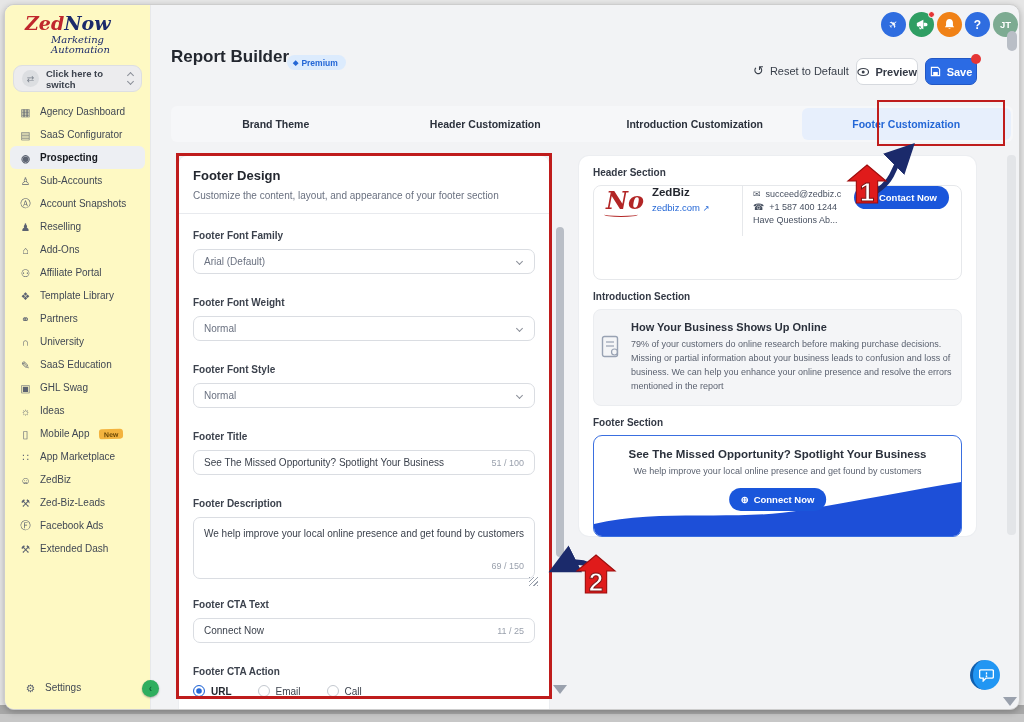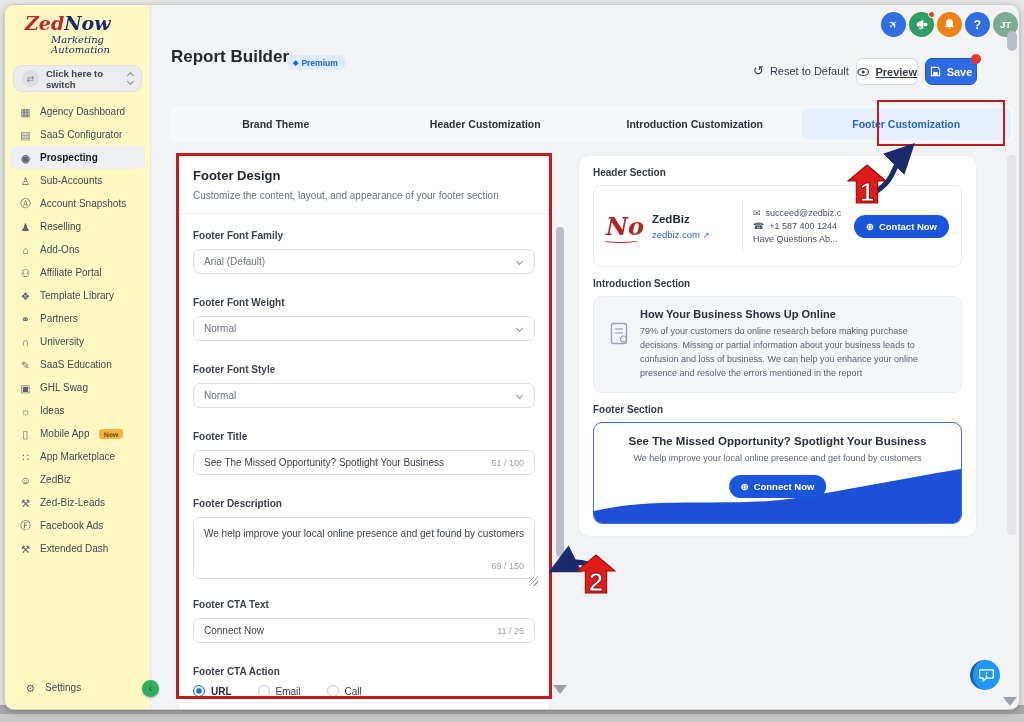--- a/index.html
+++ b/index.html
@@ -48,21 +48,21 @@
 
   
   .pg-title { position:absolute; left:166px; top:42px; font-size:17px; font-weight:bold; color:#23272f; }
   .premium { position:absolute; left:282px; top:50px; background:#dcebfd; color:#2467d6; font-size:8.5px;
     font-weight:bold; border-radius:8px; padding:2.5px 8px 2.5px 6px; display:flex; gap:3px; align-items:center;}
   .subtitle { position:absolute; left:166px; top:82px; font-size:10.5px; color:#555c68; }
   .reset-btn { position:absolute; left:748px; top:58px; font-size:11px; color:#3a404b; cursor:pointer;
     display:flex; gap:6px; align-items:center; }
   .btn { position:absolute; top:53px; height:27px; border-radius:7px; font-size:11px; font-weight:bold;
     display:flex; align-items:center; justify-content:center; gap:6px; cursor:pointer; }
-  .btn-preview { left:851px; width:62px; background:#fff; border:1px solid #d6d9de; color:#333945;text-decoration:underline; }
+  .btn-preview { left:851px; width:62px; background:#fff; border:1px solid #d6d9de; color:#333945; }
   .btn-save { left:920px; width:52px; background:#2b6be4; color:#fff; border:1px solid #2257c4; }
   .save-dot { position:absolute; width:10px; height:10px; border-radius:50%; background:#e53535; left:966px; top:49px; z-index:5;}
 
   
   .tabs { position:absolute; left:166px; top:101px; width:842px; height:36px; background:#f6f7f9;
     border-radius:6px; display:flex; }
   .tab { flex:1; display:flex; align-items:center; justify-content:center; font-size:10.5px;
     font-weight:bold; color:#2b313c; cursor:pointer; }
   .tab.active { background:#e7effc; border-radius:6px; color:#2467d6; margin:2px; }
 
@@ -101,36 +101,36 @@
   .mid-thumb { position:absolute; left:551px; top:222px; width:8px; height:330px; background:#b9bec6; border-radius:4px; cursor:pointer;}
   .arrow-dn { position:absolute; width:0; height:0; border-left:7px solid transparent; border-right:7px solid transparent;
     border-top:9px solid #9aa1ad; cursor:pointer; }
   .right-thumb-top { position:absolute; right:2px; top:26px; width:10px; height:20px; background:#b9bec6; border-radius:5px; cursor:pointer;}
   .right-track { position:absolute; right:3px; top:150px; width:9px; height:380px; background:#e3e5e8; border-radius:4px; }
 
   
   .preview-card { position:absolute; left:574px; top:151px; width:397px; height:380px; background:#fff;
     border-radius:10px; padding:11px 14px; box-shadow:0 0 0 1px #eceef1; }
   .sec-label { font-size:10px; font-weight:bold; color:#333945; margin-bottom:7px; }
-  .hdr-box { border:1px solid #e6e8eb; border-radius:8px; height:82px; display:flex; align-items:center;
+  .hdr-box { border:1px solid #e6e8eb; border-radius:8px; height:95px; display:flex; align-items:flex-start;
     padding:0 12px; margin-bottom:11px; }
   .logo-no { font-family:"DejaVu Serif", serif; font-style:italic; font-weight:bold; font-size:24px; color:#b22525;
     position:relative; margin-right:8px; }
   .logo-no:after { content:""; position:absolute; left:-2px; bottom:-2px; width:34px; height:4px;
     border-bottom:1.6px solid #b22525; border-radius:50%; }
   .hdr-name { width:80px; }
   .hdr-company { font-size:11.5px; font-weight:bold; color:#23272f; }
   .hdr-site { font-size:9.5px; color:#2467d6; margin-top:4px; }
   .hdr-sep { width:1px; height:50px; background:#e6e8eb; margin:0 10px; }
   .hdr-contact { flex:1; font-size:9px; color:#475060; overflow:hidden; white-space:nowrap; }
   .hdr-contact div { margin:3px 0; display:flex; gap:5px; align-items:center; }
   .pill-btn { background:#1a56db; color:#fff; font-size:9.5px; font-weight:bold; border-radius:14px;
     padding:6px 12px; display:flex; gap:5px; align-items:center; cursor:pointer; white-space:nowrap; flex:none;}
   .intro-box { background:#f4f5f7; border:1px solid #ebedf0; border-radius:8px; min-height:90px;
-    display:flex; gap:10px; padding:11px 16px; margin-bottom:11px; }
+    display:flex; gap:10px; padding:11px 7px; margin-bottom:11px; }
   .intro-title { font-size:11px; font-weight:bold; color:#2b313c; margin-bottom:5px; }
   .intro-body { font-size:9px; color:#5b6270; line-height:1.55; }
   .foot-box { border:1.5px solid #3a6fe0; border-radius:9px; height:102px; position:relative;
     overflow:hidden; text-align:center; background:#fff; }
   .foot-title { font-size:11.5px; font-weight:bold; color:#2b313c; margin-top:12px; }
   .foot-sub { font-size:9px; color:#5b6270; margin-top:6px; }
   .foot-box .pill-btn { position:absolute; left:50%; transform:translateX(-50%); top:52px; z-index:2; }
   .wave { position:absolute; left:0; bottom:0; width:100%; height:60px; z-index:1; }
 
   .chat-widget { position:absolute; left:965px; top:655px; width:30px; height:30px; border-radius:50%;

